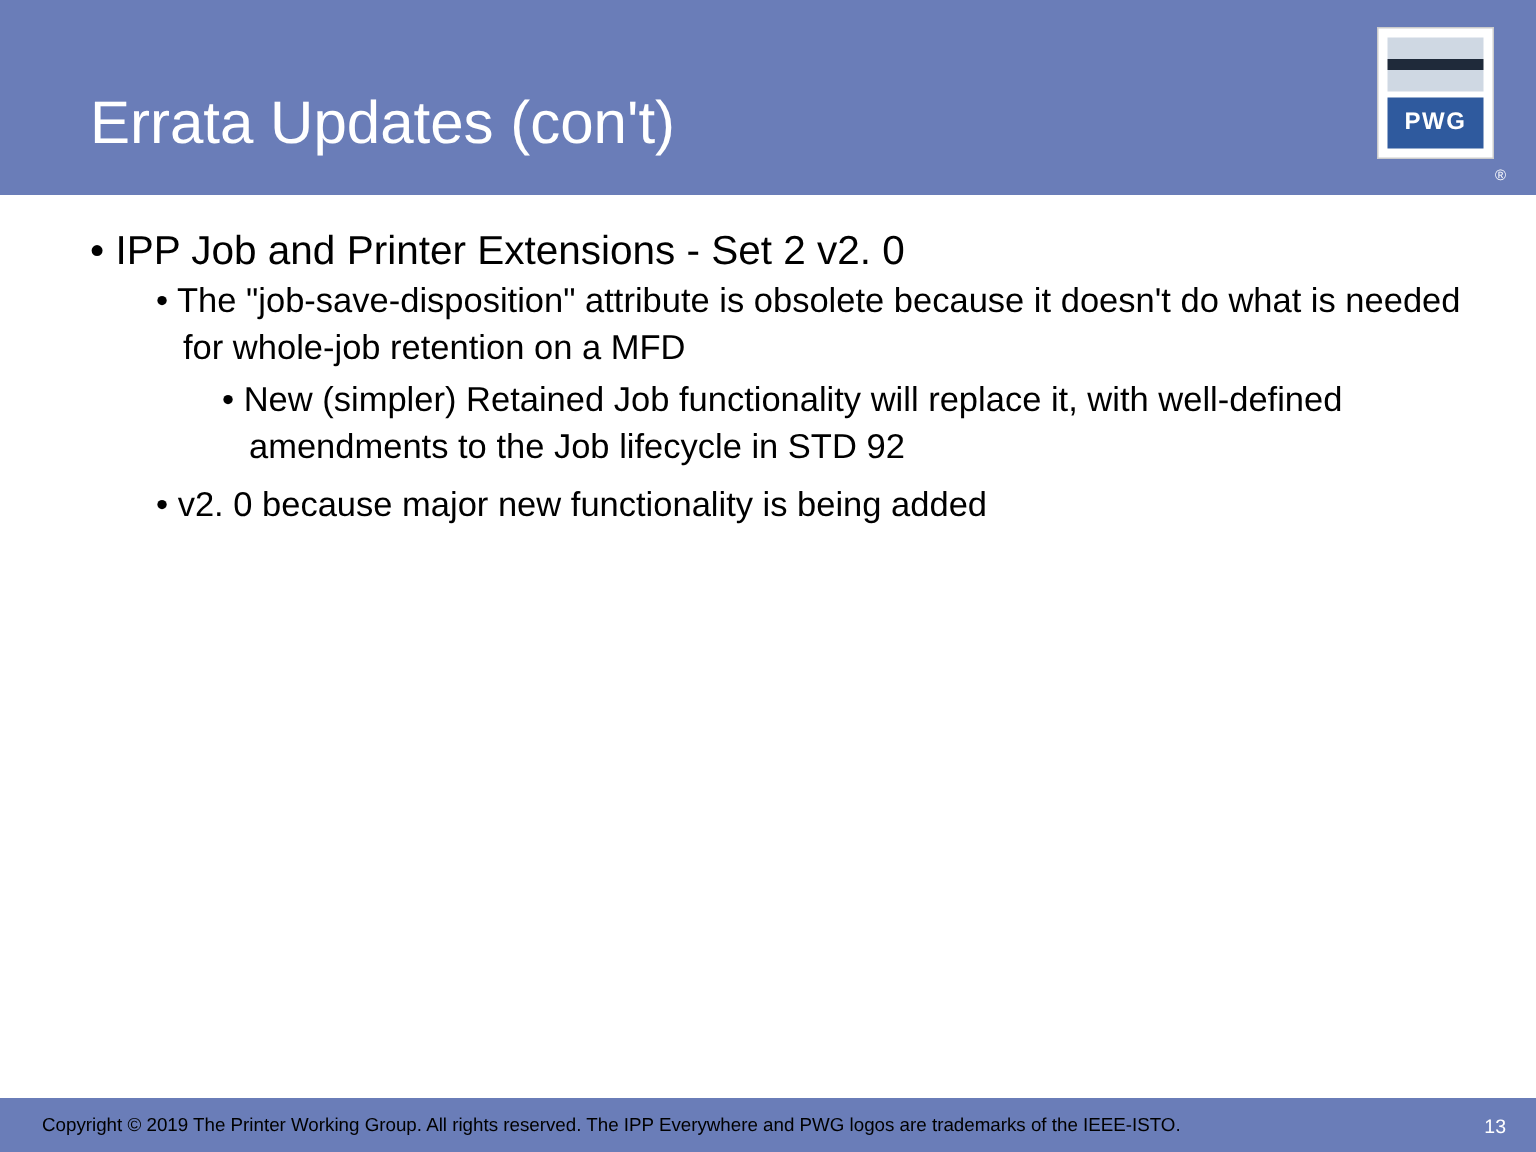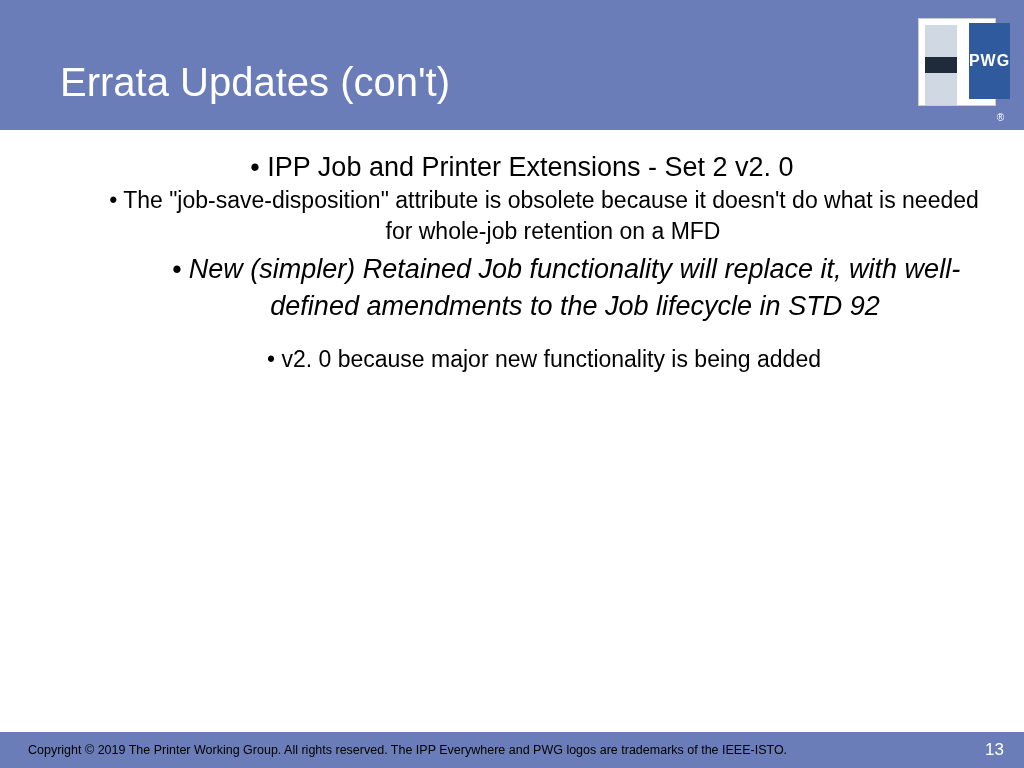--- a/index.html
+++ b/index.html
@@ -1,17 +1,17 @@
 <!DOCTYPE html>
 <html><head>
 <meta charset="utf-8">
 <style>
   * { margin: 0; padding: 0; box-sizing: border-box; }
   html, body { width: 1024px; height: 768px; font-family: Verdana, Geneva, sans-serif; background: #fff; overflow: hidden; }
-  .slide { width: 1024px; height: 768px; position: relative; background: #fff; text-align: center; }
+  .slide { width: 1024px; height: 768px; position: relative; background: #fff; }
   .header-band {
     position: absolute;
     top: 0; left: 0; right: 0;
     height: 130px;
     background: #6a7db8;
   }
   .title {
     position: absolute;
     left: 60px;
     top: 60px;
@@ -21,20 +21,21 @@
   }
   .logo-box {
     position: absolute;
     top: 18px;
     right: 28px;
     width: 78px;
     height: 88px;
     background: #ffffff;
     border: 1px solid #ccc;
     display: flex;
+    flex-direction: column;
   }
   .logo-top {
     flex: 0 0 42%;
     background: linear-gradient(180deg, #cfd8e3 0%, #cfd8e3 40%, #1f2a3a 40%, #1f2a3a 60%, #cfd8e3 60%);
     position: relative;
     margin: 6px 6px 0 6px;
   }
   .logo-bottom {
     flex: 1;
     margin: 4px 6px 6px 6px;
@@ -70,48 +71,47 @@
   }
   .lvl2 {
     font-size: 23px;
     margin-left: 44px;
     margin-bottom: 4px;
     line-height: 1.35;
     text-indent: -18px;
     padding-left: 18px;
   }
   .lvl3 {
-    font-size: 27px;
+    font-size: 23px;
     margin-left: 88px;
-    margin-bottom: 20px;
+    margin-bottom: 8px;
     line-height: 1.35;
     text-indent: -18px;
     padding-left: 18px;
-    font-style: italic;
   }
   .bullet::before {
     content: "• ";
   }
   .footer-band {
     position: absolute;
     left: 0; right: 0; bottom: 0;
     height: 36px;
     background: #6a7db8;
     display: flex;
     align-items: center;
     justify-content: space-between;
     padding: 0 20px 0 28px;
   }
   .copyright {
     font-size: 12.5px;
     color: #000;
     font-family: Arial, sans-serif;
   }
   .page-num {
-    font-size: 17px;
+    font-size: 13px;
     color: #fff;
     font-family: Arial, sans-serif;
   }
 </style>
 </head>
 <body>
 
 <div class="slide">
 
   <div class="header-band">

